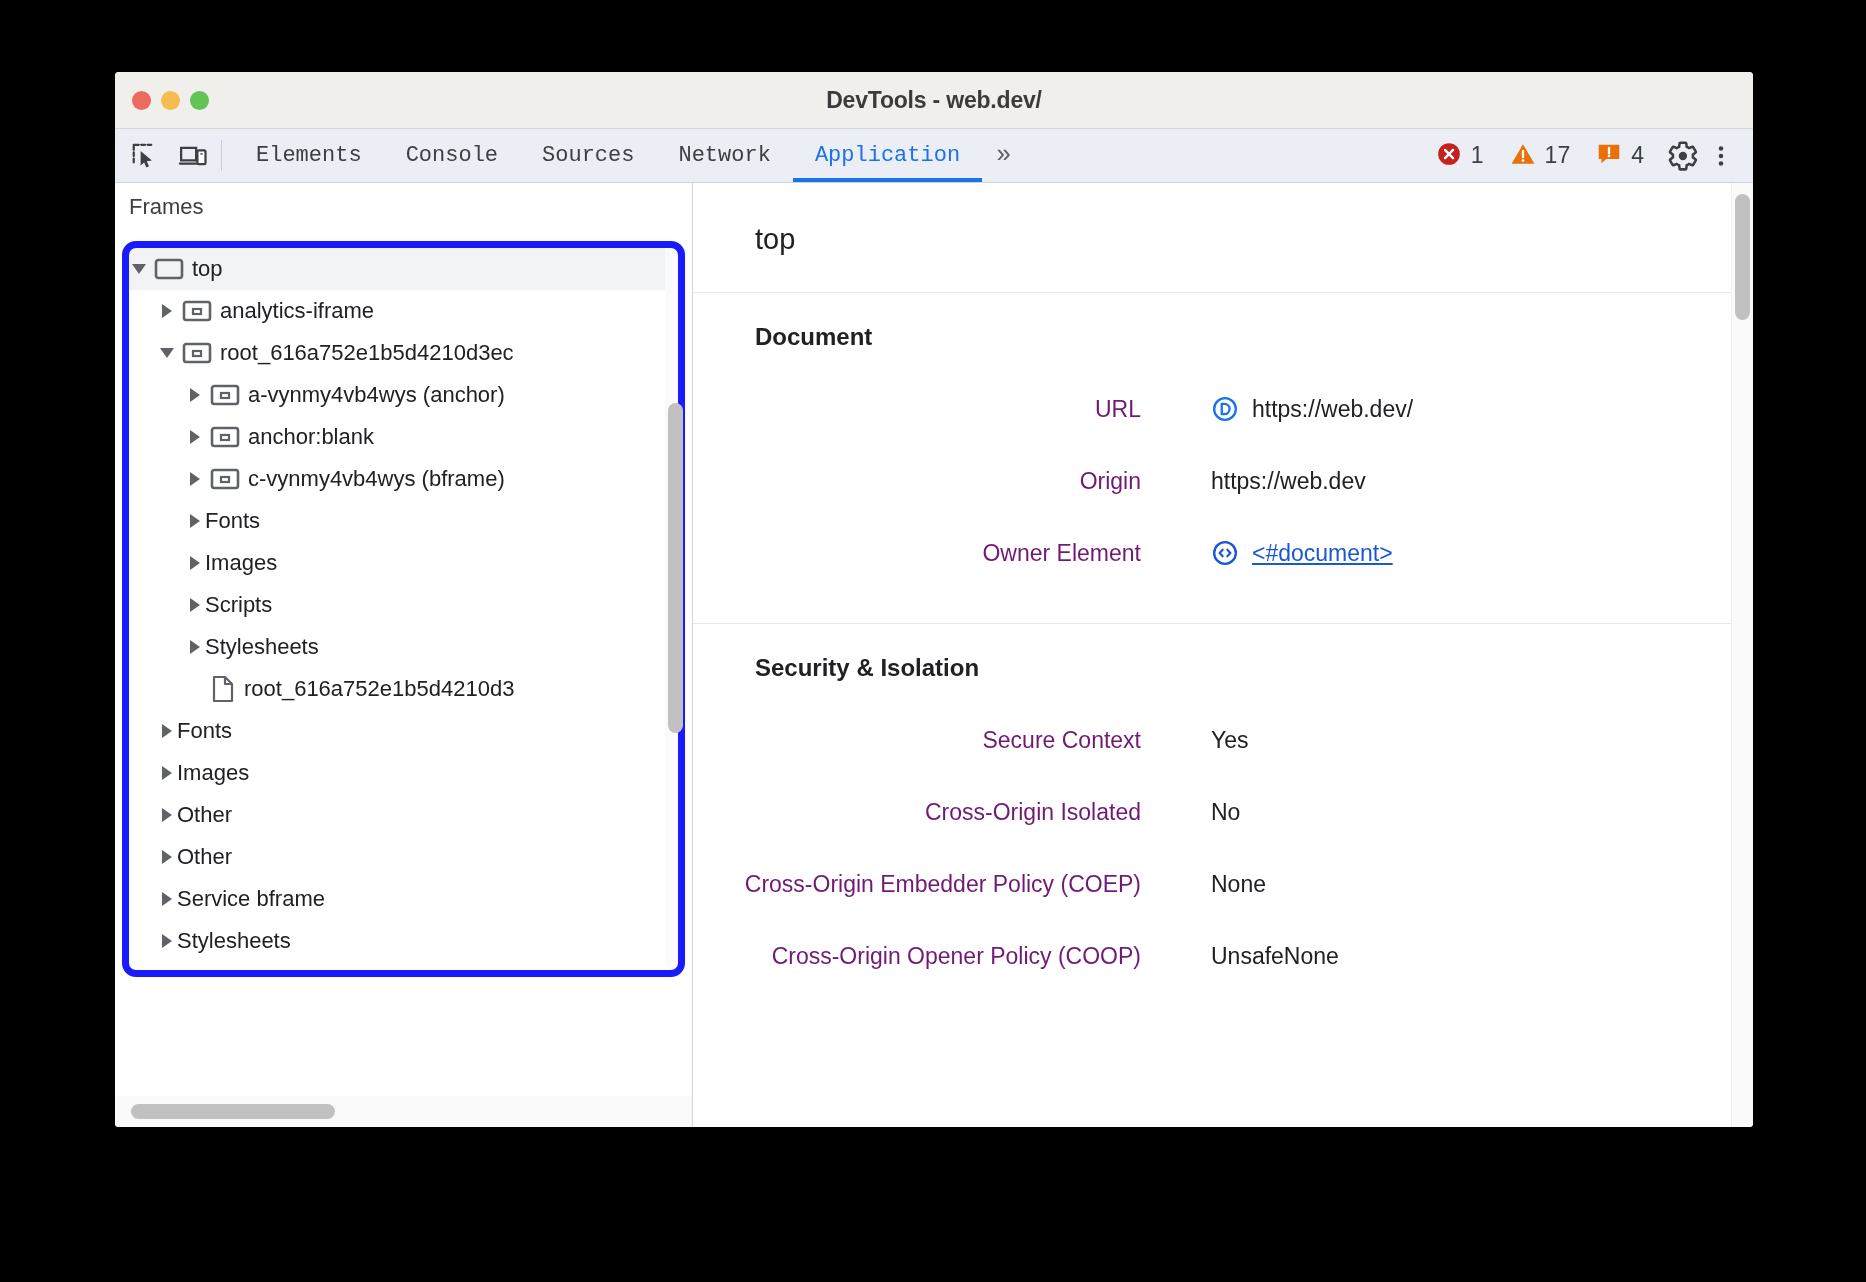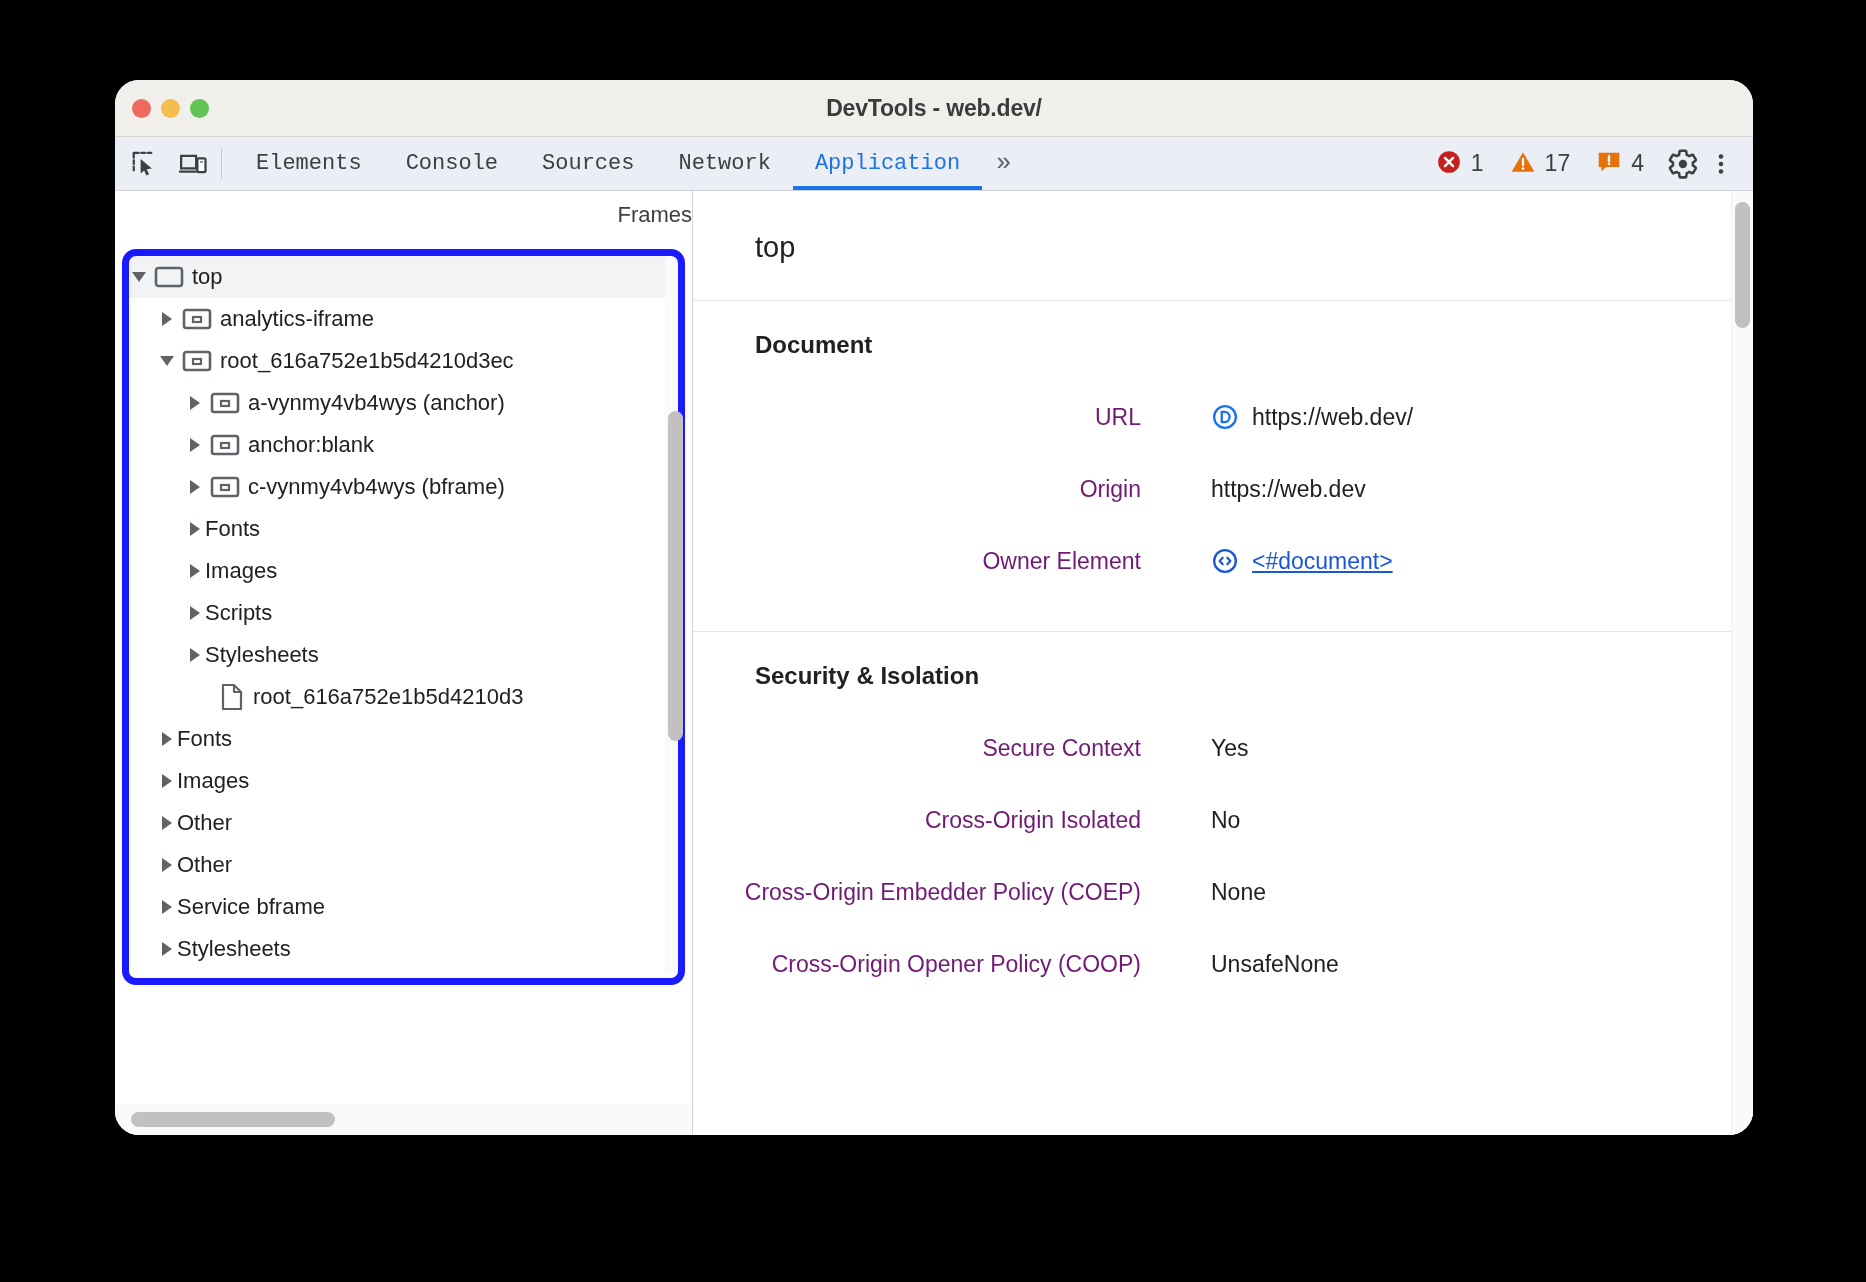--- a/index.html
+++ b/index.html
@@ -7,24 +7,24 @@
     margin: 0; padding: 0;
     width: 1866px; height: 1282px;
     background: #000000;
     font-family: "Liberation Sans", sans-serif;
     overflow: hidden;
   }
 
   
   #window {
     position: absolute;
-    left: 115px; top: 80px;
+    left: 115px; top: 72px;
     width: 1638px; height: 1055px;
     background: #ffffff;
-    border-radius: 24px;
+    border-radius: 4px;
     overflow: hidden;
     box-shadow: 0 10px 40px rgba(0,0,0,0.45);
   }
 
   
   #titlebar {
     position: relative;
     height: 57px;
     background: #f0efec;
     border-bottom: 1px solid #d8d6d2;
@@ -96,21 +96,20 @@
   #body { display: flex; height: calc(1055px - 57px - 54px); }
 
   
   #sidebar {
     position: relative;
     width: 578px;
     background: #ffffff;
     border-right: 1px solid #d0d5dd;
     flex: none;
     overflow: hidden;
-    text-align: right;
   }
   #frames-header {
     padding: 11px 0 7px 14px;
     font-size: 22px;
     color: #3c4043;
   }
   #tree-highlight {
     position: absolute;
     left: 7px; top: 58px;
     width: 563px; height: 736px;
@@ -398,21 +397,21 @@
               <span class="arrow-r"></span>
             </span>
             <span class="label">Scripts</span>
           </div>
           <div class="row" style="padding-left: 56px;">
             <span class="tw">
               <span class="arrow-r"></span>
             </span>
             <span class="label">Stylesheets</span>
           </div>
-          <div class="row" style="padding-left: 56px; margin-left: 9px;">
+          <div class="row" style="padding-left: 56px;">
             <span class="tw empty"></span>
             <span class="ico">
               <svg xmlns="http://www.w3.org/2000/svg" width="26" height="28" viewBox="0 0 26 28">
                 <path d="M4 2 h11 l7 7 v17 h-18 z" fill="#fff" stroke="#5f6368" stroke-width="2.2" stroke-linejoin="round"></path>
                 <path d="M15 2 v7 h7" fill="none" stroke="#5f6368" stroke-width="2.2" stroke-linejoin="round"></path>
               </svg>
             </span>
             <span class="label">root_616a752e1b5d4210d3</span>
           </div>
           <div class="row" style="padding-left: 28px;">

